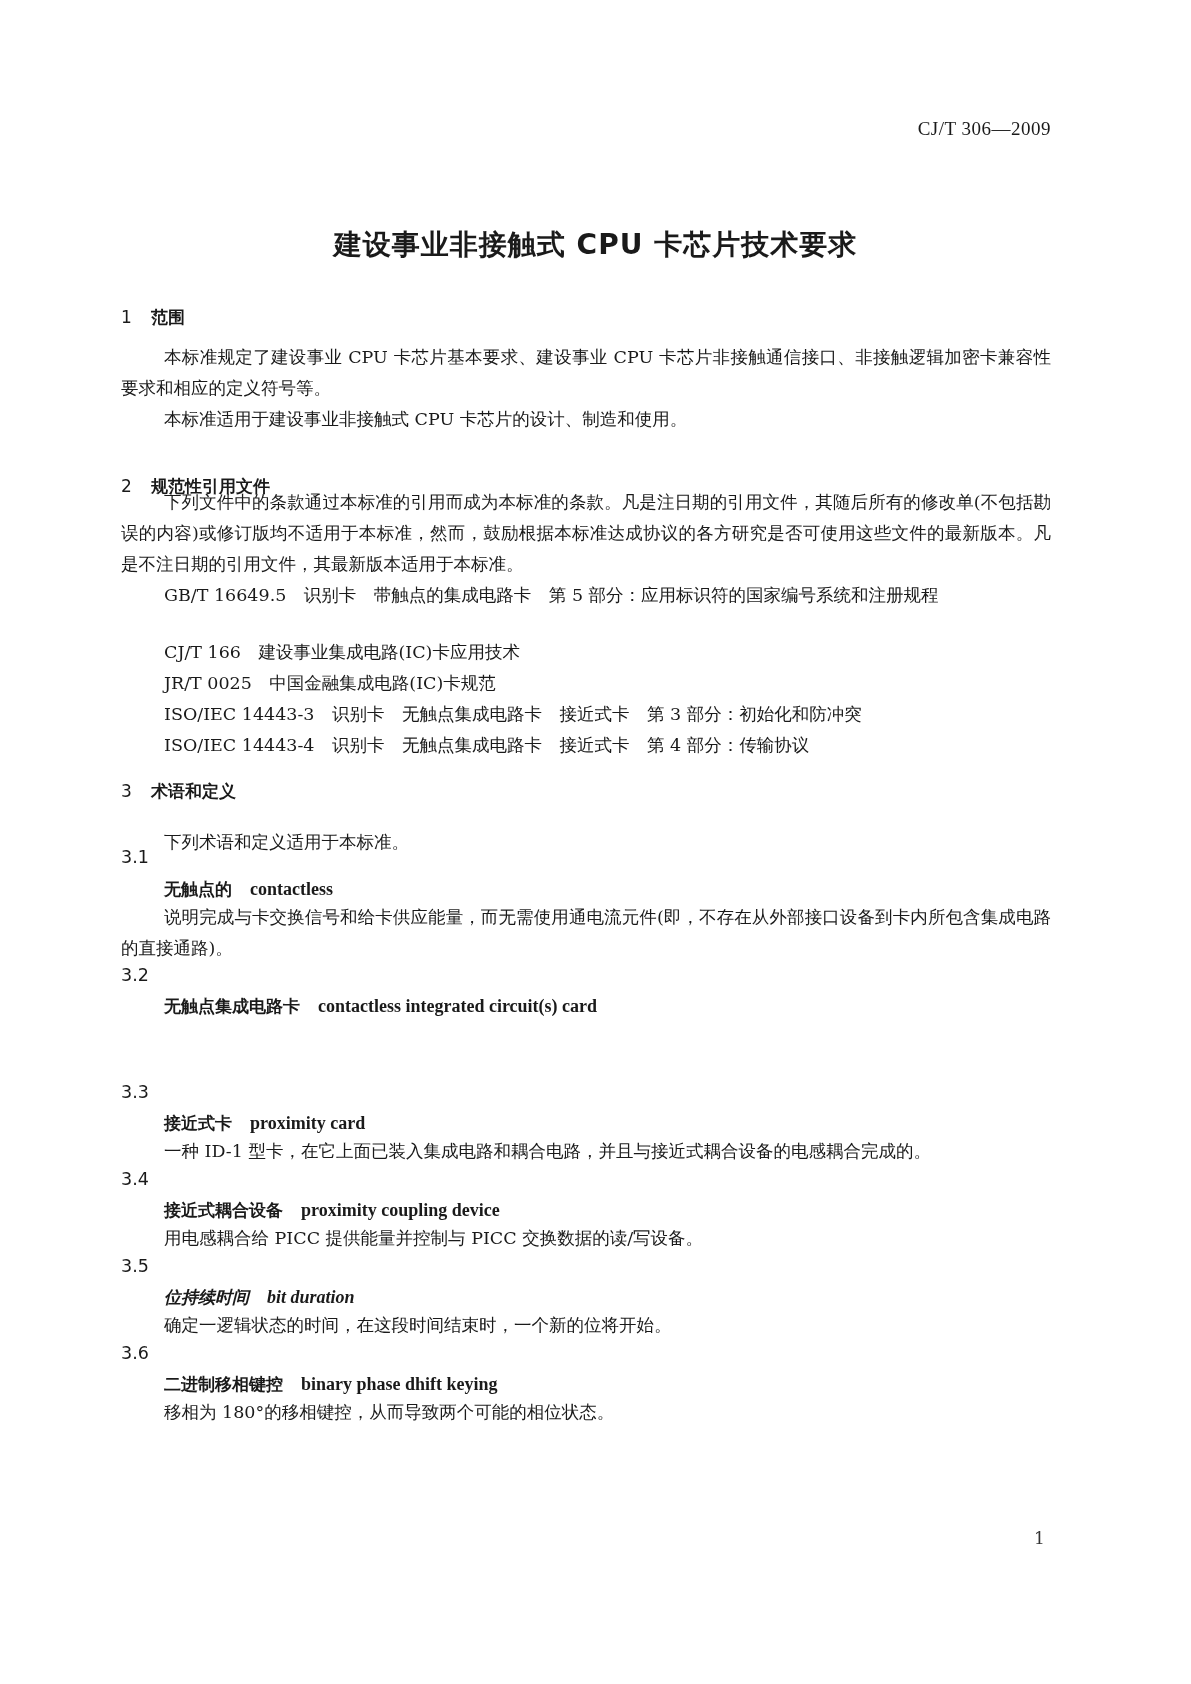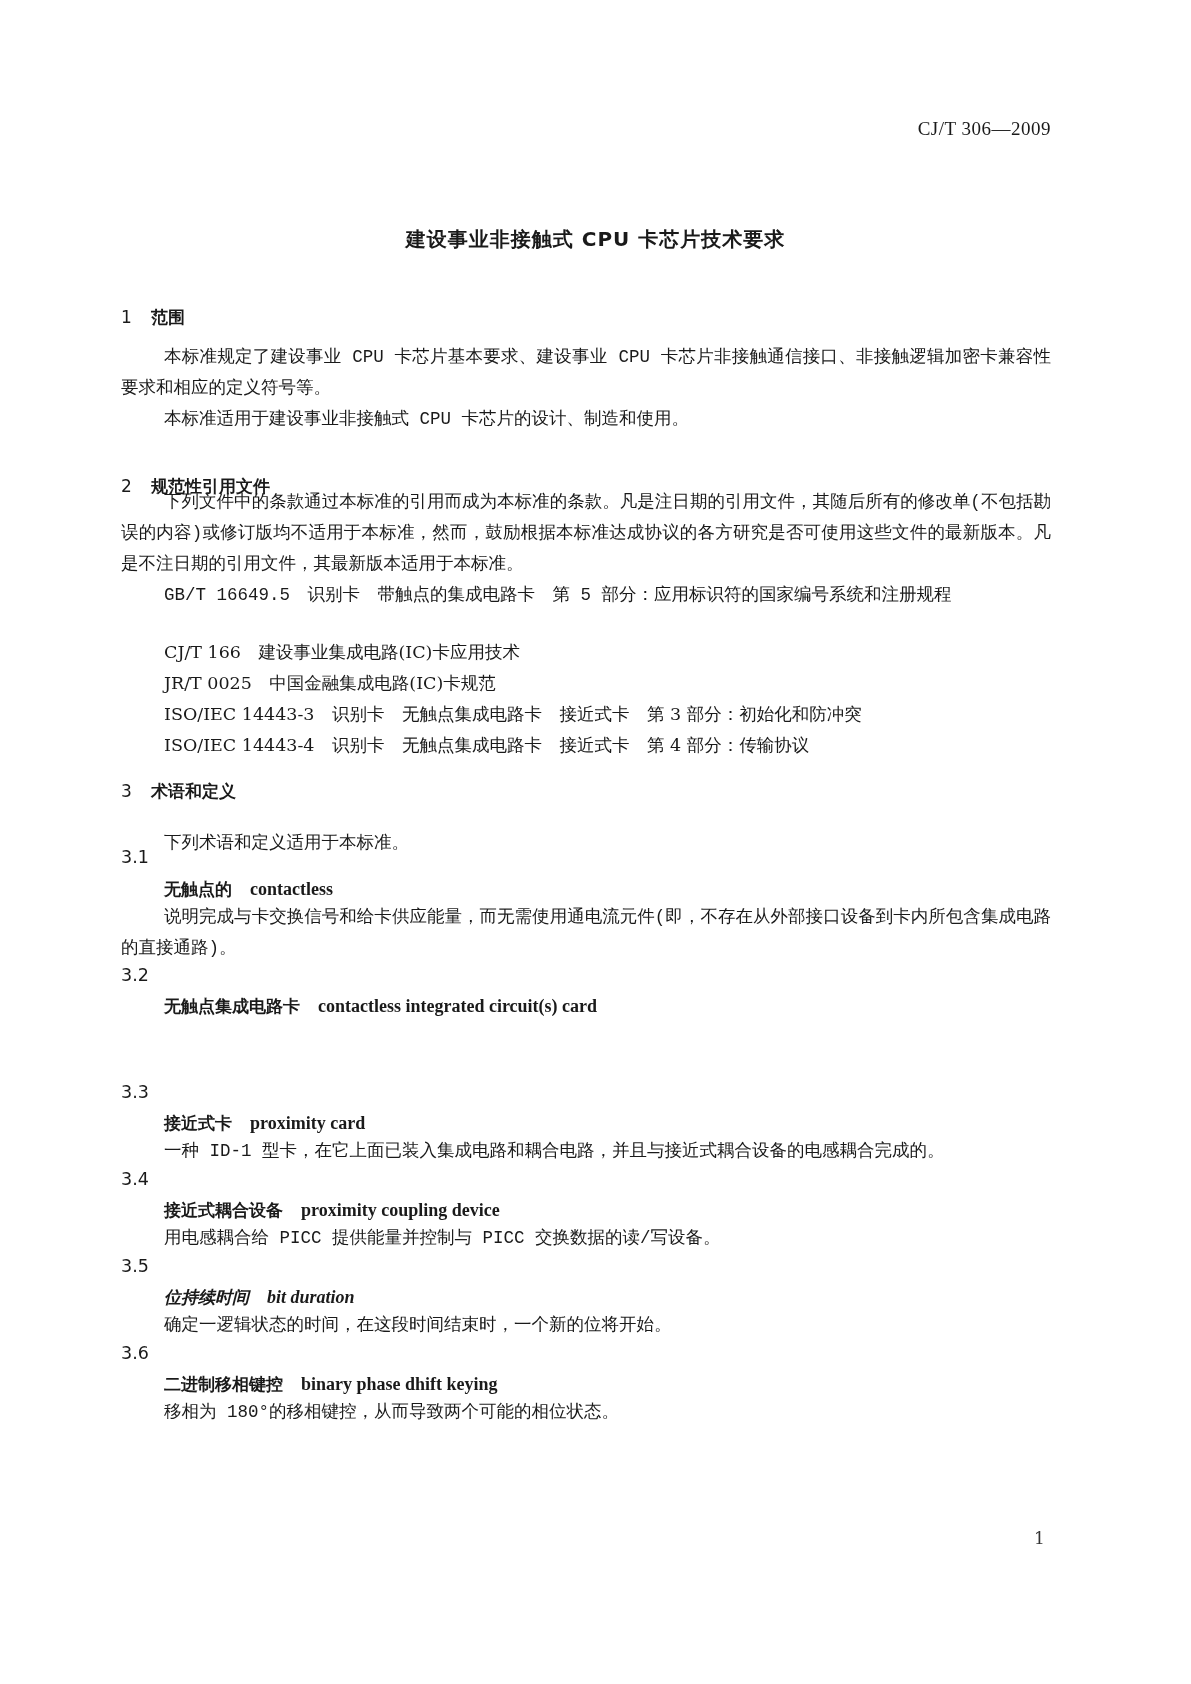--- a/index.html
+++ b/index.html
@@ -2,26 +2,26 @@
 <html><head>
   <meta charset="utf-8">
   <style>
     html, body { margin: 0; padding: 0; background: #ffffff; }
     body { width: 1191px; height: 1684px; position: relative; overflow: hidden;
            font-family: "DejaVu Serif", "Liberation Serif", serif; color: #1a1a1a; }
     .page { position: absolute; left: 0; top: 0; width: 1191px; height: 1212px; }
     .std-code { position: absolute; top: 118px; right: 140px; font-size: 19px;
                 font-family: "Liberation Serif", serif; letter-spacing: 0.5px; }
     .doc-title { position: absolute; top: 226px; left: 0; width: 1191px; text-align: center;
-                 font-size: 20px; font-weight: bold; font-family: "DejaVu Sans", sans-serif; letter-spacing: 1px; }
+                 font-size: 28px; font-weight: bold; font-family: "DejaVu Sans", sans-serif; letter-spacing: 1px; }
     .h1 { position: absolute; left: 121px; font-size: 17px; font-weight: bold;
           font-family: "DejaVu Sans", sans-serif; }
     .h1 .num { display: inline-block; width: 30px; font-weight: normal; }
     .p { position: absolute; left: 121px; width: 930px; font-size: 17.5px; line-height: 31px;
-         text-indent: 43px; text-align: justify; font-family: Liberation Mono, monospace; }
+         text-indent: 43px; text-align: justify; }
     .line { position: absolute; left: 164px; font-size: 17.5px; white-space: pre; }
     .clause { position: absolute; left: 121px; font-size: 17.5px; font-family: "DejaVu Sans", sans-serif; }
     .term { position: absolute; left: 164px; font-size: 17px; font-weight: bold; white-space: pre; }
     .term .en { font-family: "Liberation Serif", serif; font-size: 18px; margin-left: 18px; }
     .page-num { position: absolute; top: 1528px; left: 1034px; font-size: 17px; color: #333; }
   </style>
 </head>
 <body>
 
 <div class="page">

